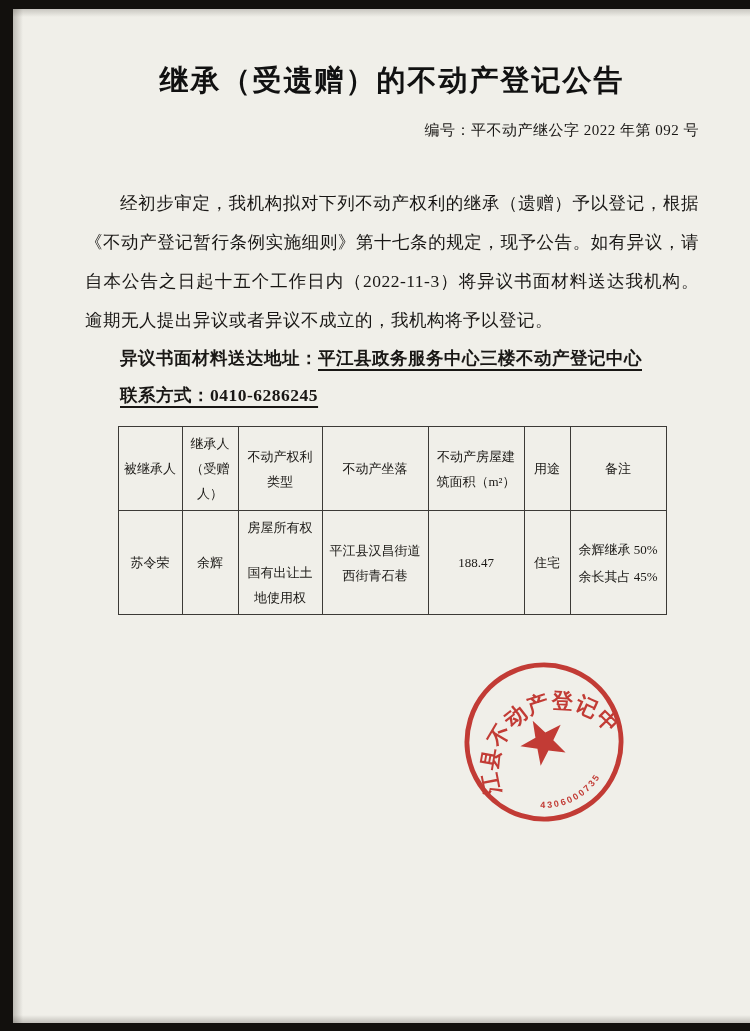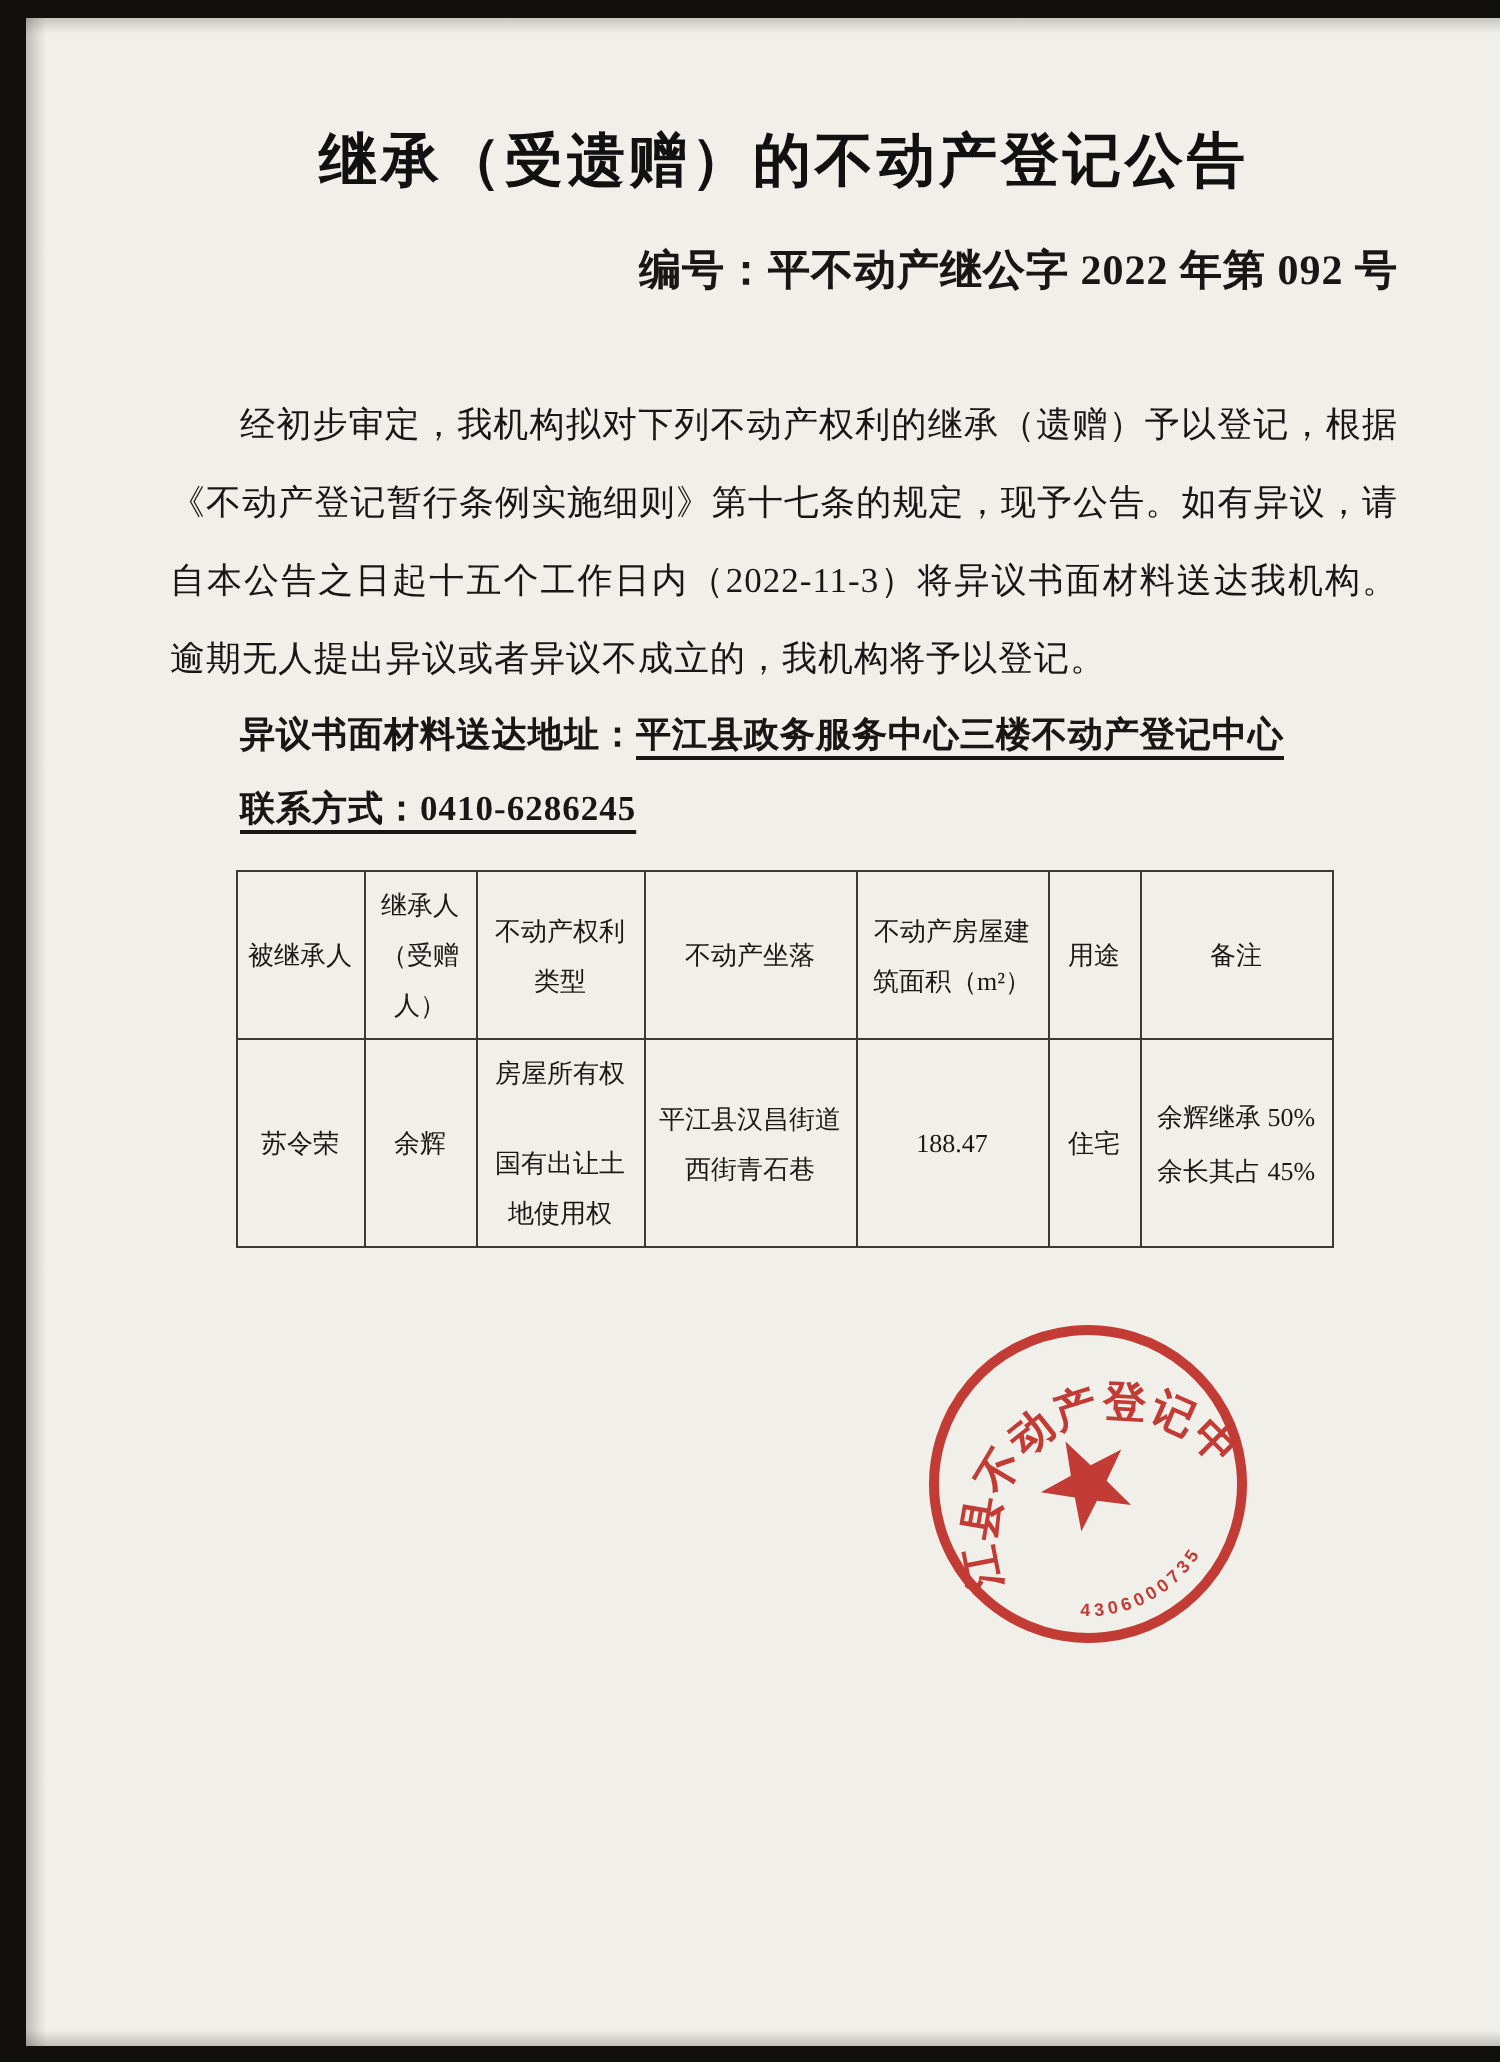--- a/index.html
+++ b/index.html
@@ -21,21 +21,21 @@
   }
   .content { padding:52px 62px 0 72px; position:relative; }
 
   .title {
     font-family:"Liberation Sans","DejaVu Sans",sans-serif;
     font-size:29px; font-weight:bold; text-align:center;
     letter-spacing:2px; color:#111;
   }
   .doc-number {
     margin-top:20px; text-align:right;
-    font-size:21px; font-weight:bold; letter-spacing:.5px;
+    font-size:15px; font-weight:normal; letter-spacing:.5px;
   }
   .notice-paragraph {
     margin-top:44px; font-size:17.5px; line-height:39px;
     text-align:justify; text-indent:2em; letter-spacing:.5px;
   }
   .address-line, .contact-line {
     font-size:17.5px; line-height:37px; text-indent:2em;
     letter-spacing:.5px; font-weight:bold;
   }
   .address-line { }

